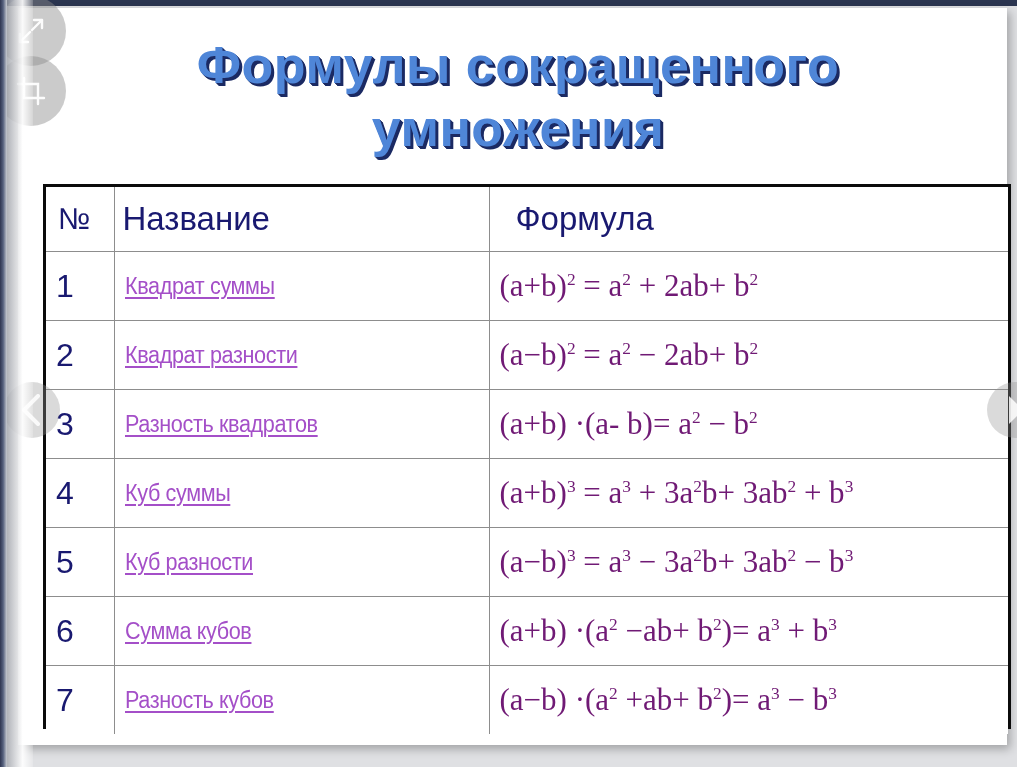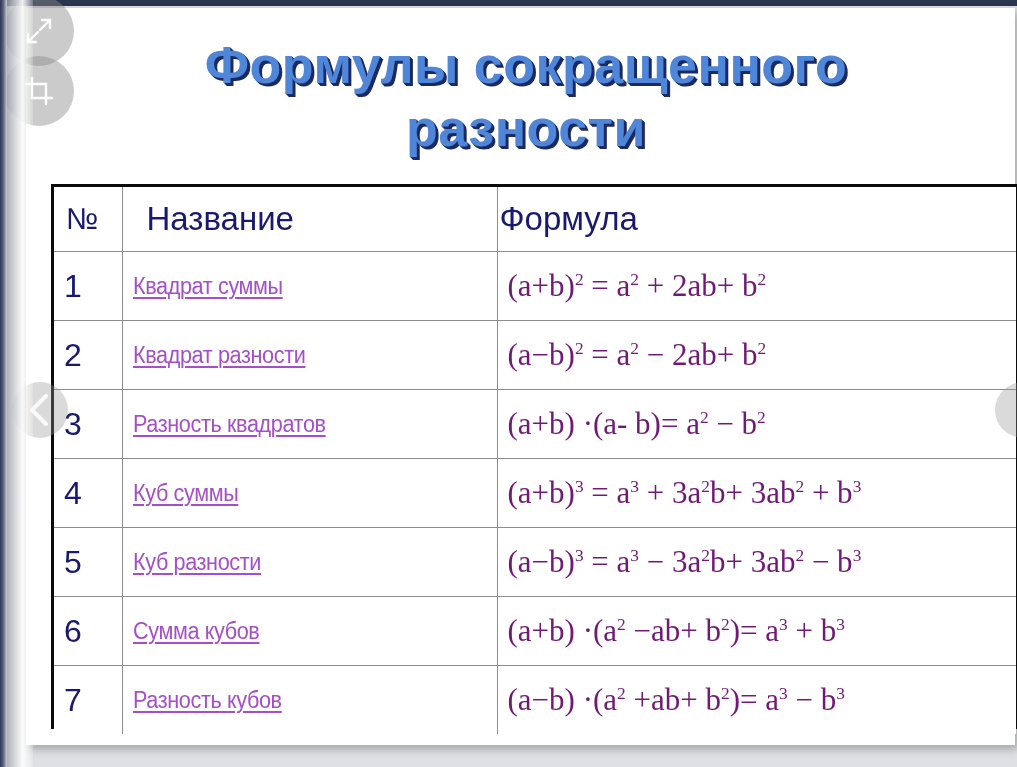--- a/index.html
+++ b/index.html
@@ -18,21 +18,21 @@
   #left-gutter{
     position:absolute;left:0;top:0;width:7px;height:767px;
     background:linear-gradient(to right,#2e3550 0%,#55607d 45%,#c9ccd2 100%);
   }
   #page-bg{
     position:absolute;left:0;top:6px;width:1017px;height:761px;
     background:#dfe0e3;
   }
   
   #slide{
-    position:absolute;left:26px;top:8px;width:989px;height:737px;
+    position:absolute;left:18px;top:8px;width:989px;height:737px;
     background:#ffffff;
     box-shadow:3px 4px 9px rgba(0,0,0,0.28);
   }
 
   
   #title-block{
     position:absolute;left:25px;top:14px;width:950px;height:150px;
     display:flex;flex-direction:column;align-items:center;justify-content:center;
     text-align:center;
   }
@@ -79,22 +79,22 @@
   .hdr{
     font-family:"Liberation Sans", sans-serif;
     font-size:33px;
     color:#191970;
     font-weight:normal;
     text-align:left;
     height:64px;
     letter-spacing:0px;
   }
   .hdr.num{font-size:30px;padding-left:12px;}
-  .hdr.name{padding-left:24px;}
-  .hdr.formula{padding-left:2px;}
+  .hdr.name{padding-left:8px;}
+  .hdr.formula{padding-left:26px;}
 
   .rownum{
     font-family:"Liberation Sans", sans-serif;
     font-size:32px;
     color:#191970;
     padding-left:14px;
     height:68px;
   }
   .name-cell{padding-left:14px;margin-left:20px;}
   .lnk{
@@ -154,21 +154,21 @@
 </head>
 <body>
 
 <div id="top-strip"></div>
 <div id="page-bg"></div>
 
 <div id="slide">
 
   <div id="title-block">
     <div class="title-line">Формулы сокращенного</div>
-    <div class="title-line">разности</div>
+    <div class="title-line">умножения</div>
   </div>
 
   <div id="formula-table">
     <table class="ft">
       <colgroup>
         <col class="c-num">
           <col class="c-name">
           <col class="c-formula">
       </colgroup>
       <tbody>

